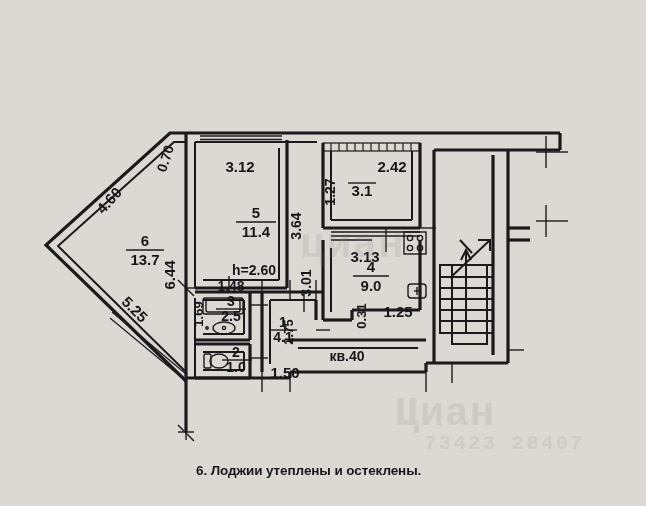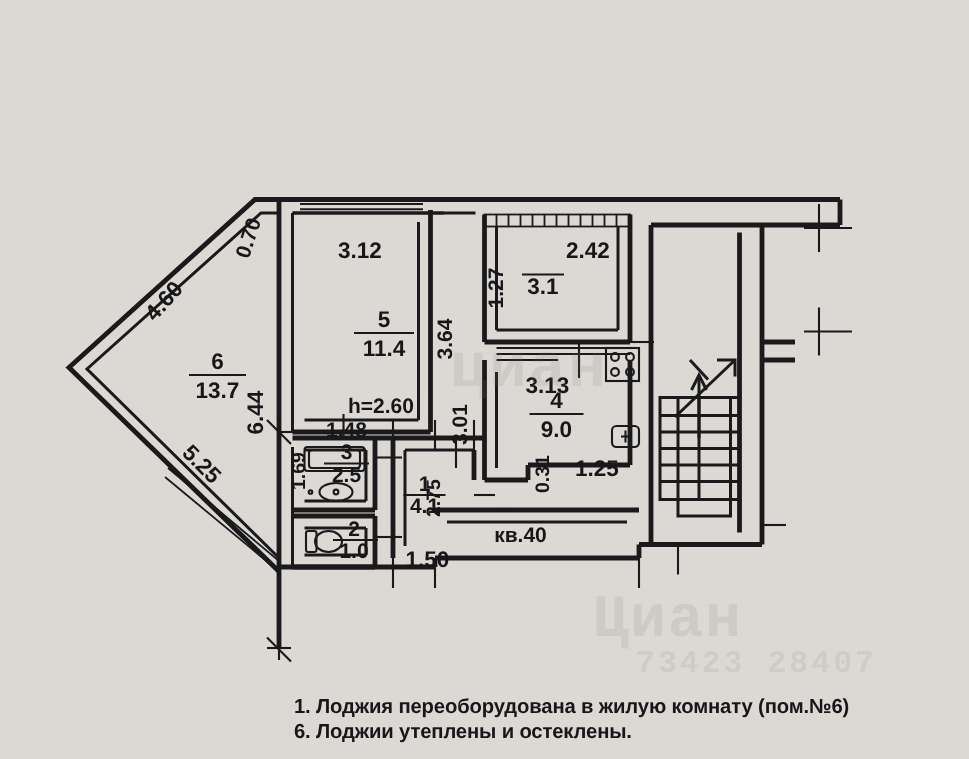--- a/index.html
+++ b/index.html
@@ -395,17 +395,16 @@
       <text class="lbl" x="131" y="313" font-size="15" text-anchor="middle" transform="rotate(45 131 313)">5.25</text>
     </g>
 
     <g>
       <text class="lbl" x="175" y="275" font-size="15" text-anchor="middle" transform="rotate(-90 175 275)">6.44</text>
     </g>
 
   </svg>
 
   <div id="notes">
-    <div>1. Лоджия переоборудована в жилую комнату (пом.№6)</div>
     <div>6. Лоджии утеплены и остеклены.</div>
   </div>
 
 </div>
 
 </body></html>

